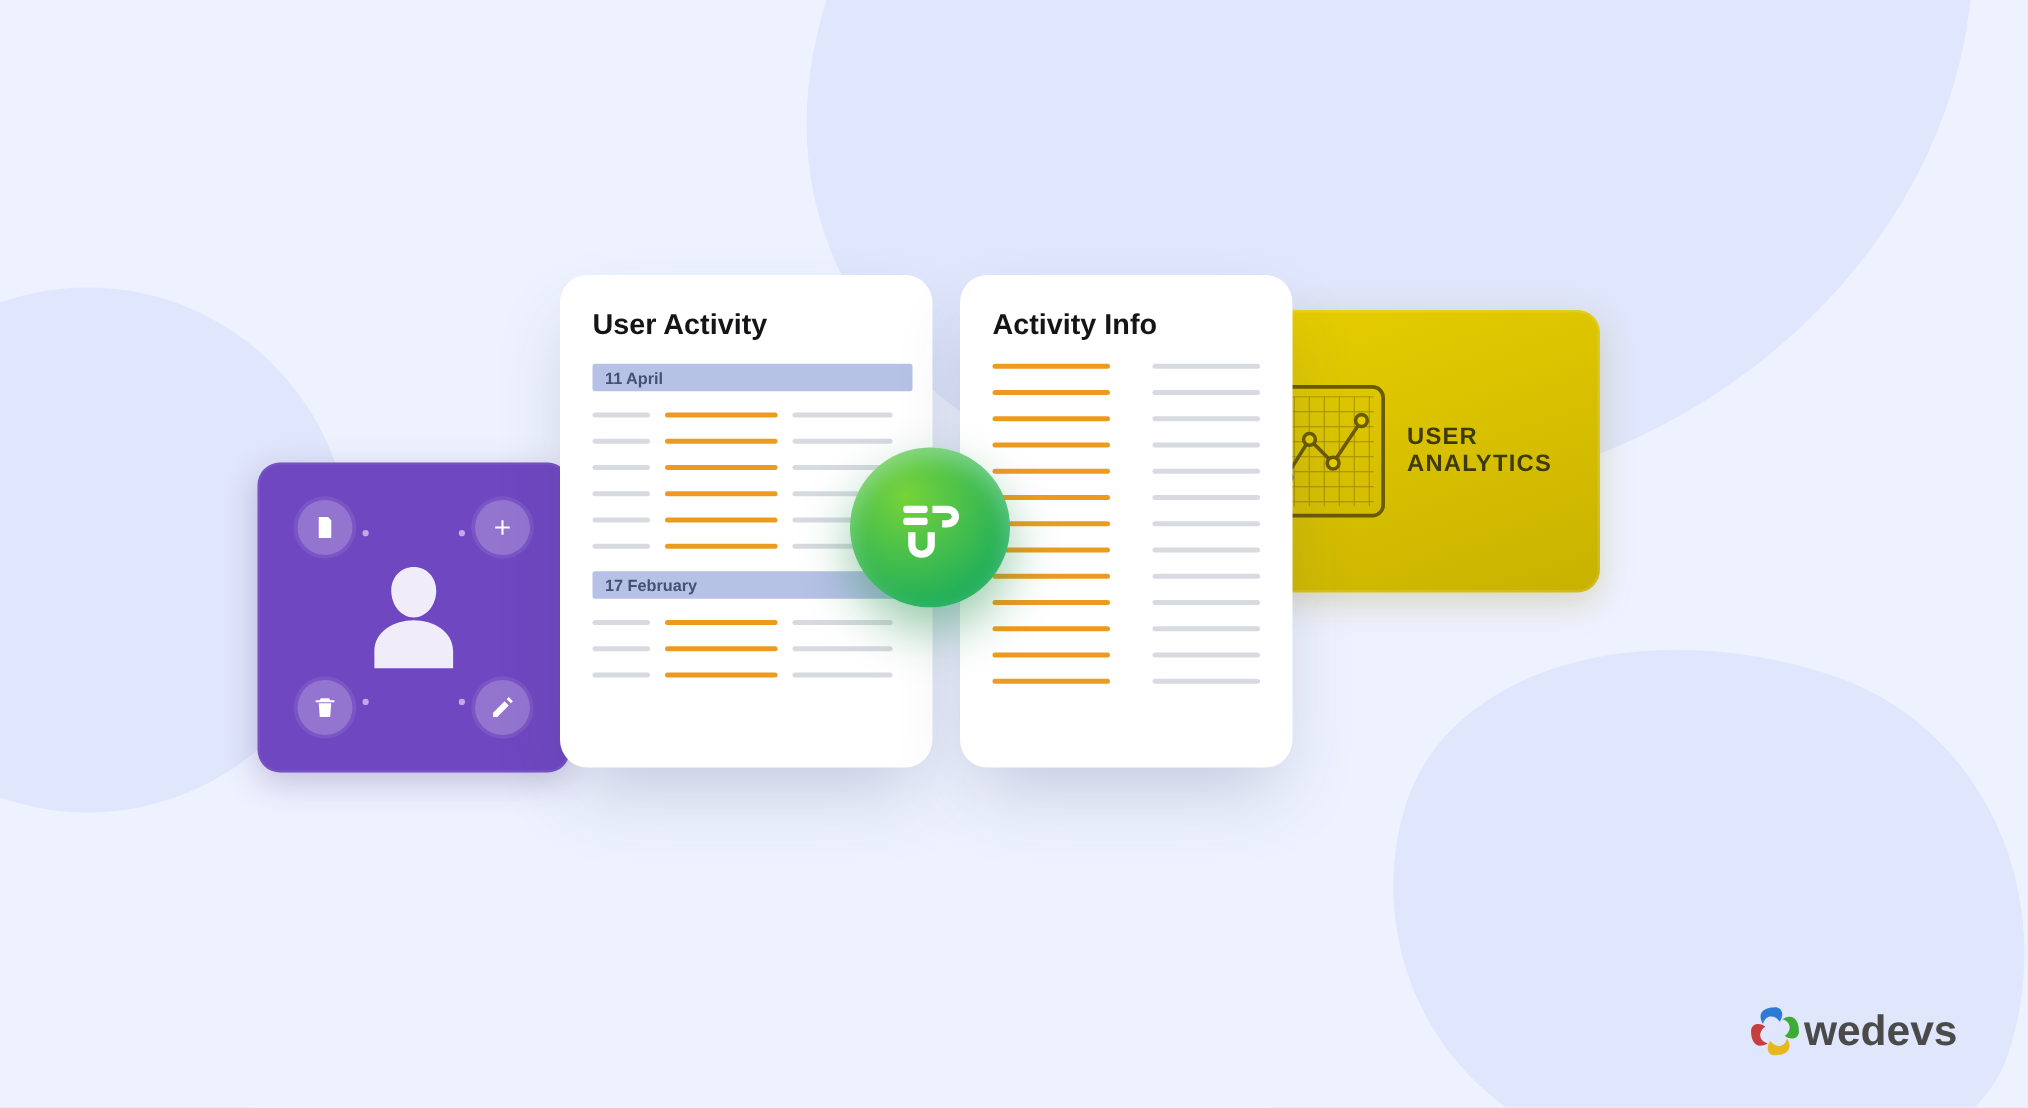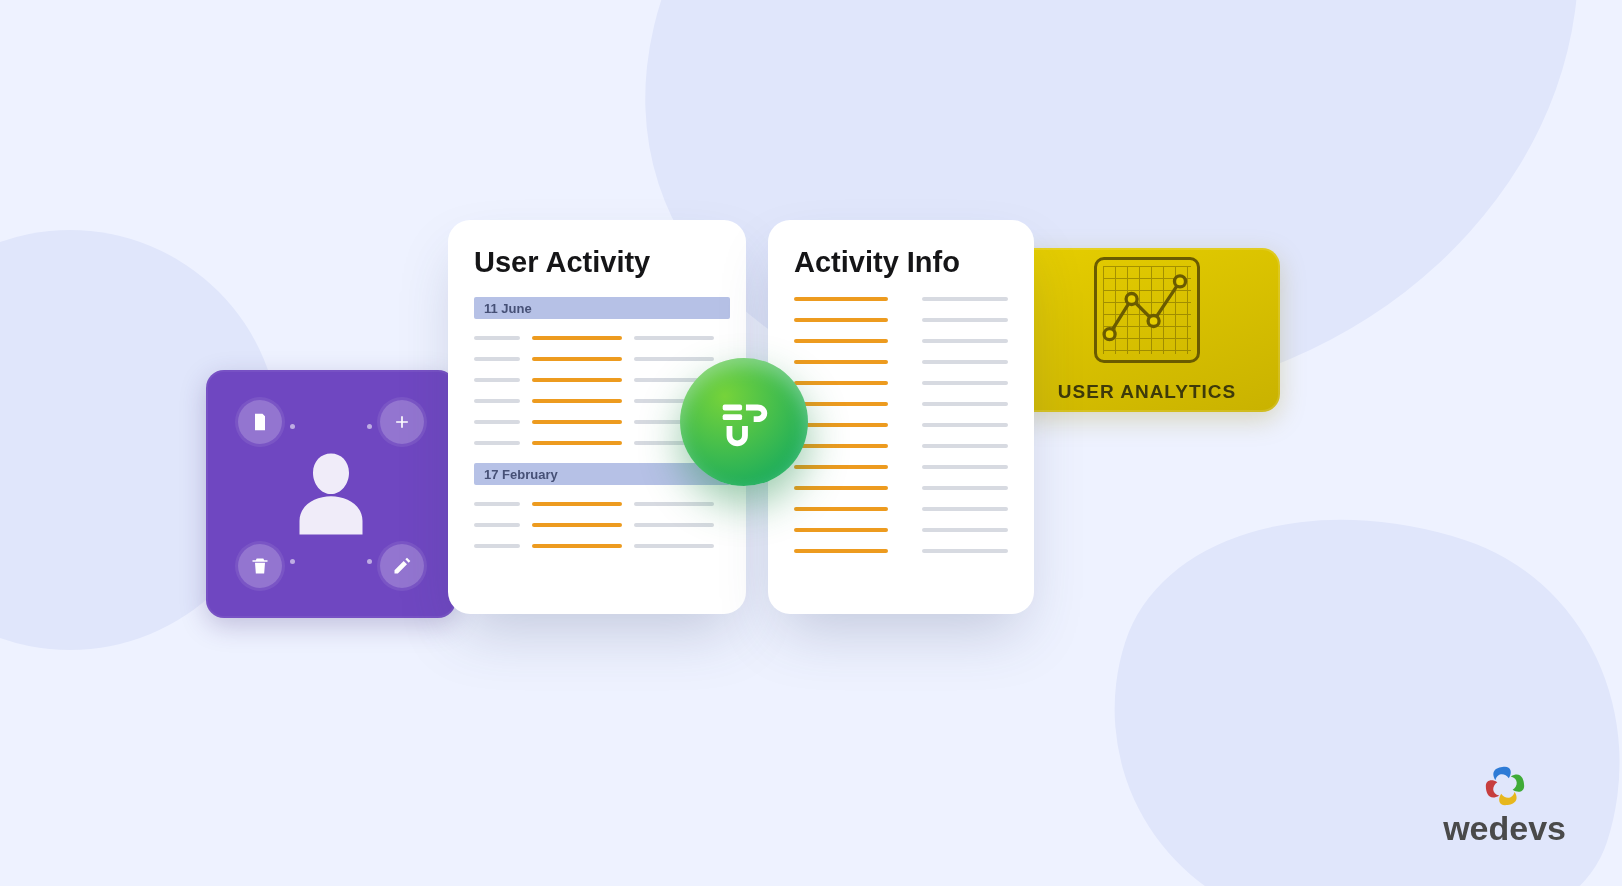--- a/index.html
+++ b/index.html
@@ -70,42 +70,42 @@
   .mini.tl{left:22px;top:20px}
   .mini.tr{right:22px;top:20px}
   .mini.bl{left:22px;bottom:20px}
   .mini.br{right:22px;bottom:20px}
   .dot{position:absolute;width:5px;height:5px;border-radius:50%;background:rgba(255,255,255,.55)}
   .dot.d1{left:74px;top:44px}.dot.d2{right:74px;top:44px}
   .dot.d3{left:74px;bottom:44px}.dot.d4{right:74px;bottom:44px}
 
   
   .right-card{
-    position:absolute;left:1014px;top:248px;width:266px;height:164px;
+    position:absolute;left:1014px;top:248px;width:266px;height:226px;
     background:linear-gradient(160deg,var(--yellow) 0%, var(--yellow-dark) 100%);
     border-radius:18px;box-shadow:0 8px 26px rgba(150,130,0,.25),
                                   inset 0 0 0 2px rgba(255,255,255,.12);
-    display:flex;flex-direction:column;align-items:center;justify-content:center;gap:18px;
+    display:flex;align-items:center;justify-content:center;gap:18px;
   }
   .chart-frame{width:92px;height:92px;border:3px solid #6a5b00;border-radius:10px;padding:4px;position:relative}
   .grid{position:absolute;inset:6px;
     background-image:
       linear-gradient(#6a5b00 1px, transparent 1px),
       linear-gradient(90deg,#6a5b00 1px, transparent 1px);
     background-size:12px 12px;opacity:.5}
   .chart-line{position:absolute;inset:6px}
   .chart-line svg{width:100%;height:100%;overflow:visible}
   .ya-label{font-weight:700;letter-spacing:1px;color:var(--yellow-text);font-size:19px}
 
   
   .card{
     position:absolute;background:var(--card);border-radius:22px;
     box-shadow:var(--card-shadow);padding:26px 26px 28px;
   }
-  .card h3{margin:0 0 18px;color:var(--ink);font-weight:700;font-size:29px}
+  .card h3{margin:0 0 18px;color:var(--ink);font-weight:700;font-size:23px}
   .card.left{left:448px;top:220px;width:246px;height:340px}
   .card.right{left:768px;top:220px;width:214px;height:340px}
 
   .date-bar{width:100%;height:22px;background:var(--date-bg);display:flex;align-items:center;
     padding-left:10px;font-size:13px;color:var(--date-text);font-weight:600;margin-top:4px;border-radius:2px}
 
   .row{display:flex;gap:12px;height:4px;margin-top:17px;align-items:center}
   .row span{height:4px;border-radius:3px}
   .row .a{background:var(--muted)}
   .row .b{background:var(--accent)}
@@ -125,21 +125,21 @@
     position:absolute;left:680px;top:358px;width:128px;height:128px;border-radius:50%;
     background:radial-gradient(circle at 35% 30%, var(--green1) 0%, var(--green2) 75%);
     box-shadow:0 18px 40px rgba(30,140,70,.45),
                inset 0 8px 18px rgba(255,255,255,.35);
     display:flex;align-items:center;justify-content:center;z-index:4;
   }
   .center-badge svg{width:62px;height:62px}
 
   
   .brand{
-    position:absolute;right:56px;bottom:38px;display:flex;align-items:center;z-index:3;flex-direction:column;
+    position:absolute;right:56px;bottom:38px;display:flex;align-items:center;z-index:3;
   }
   .brand-mark{width:46px;height:46px}
   .brand-text{font-size:34px;font-weight:600;color:var(--logo-grey)}
 </style>
 </head>
 <body>
 
 <div class="blob b1"></div>
 <div class="blob b2"></div>
 <div class="blob b3"></div>
@@ -191,21 +191,21 @@
           <circle cx="46" cy="50" r="5" fill="var(--yellow)" stroke="#6a5b00" stroke-width="3"></circle>
           <circle cx="70" cy="14" r="5" fill="var(--yellow)" stroke="#6a5b00" stroke-width="3"></circle>
         </svg>
       </div>
     </div>
     <div class="ya-label">USER ANALYTICS</div>
   </div>
 
   <div class="card left">
     <h3>User Activity</h3>
-    <div class="date-bar">11 June</div>
+    <div class="date-bar">11 April</div>
     <div class="row">
         <span class="a"></span>
         <span class="b"></span>
         <span class="c"></span>
       </div>
     <div class="row">
         <span class="a"></span>
         <span class="b"></span>
         <span class="c"></span>
       </div>

